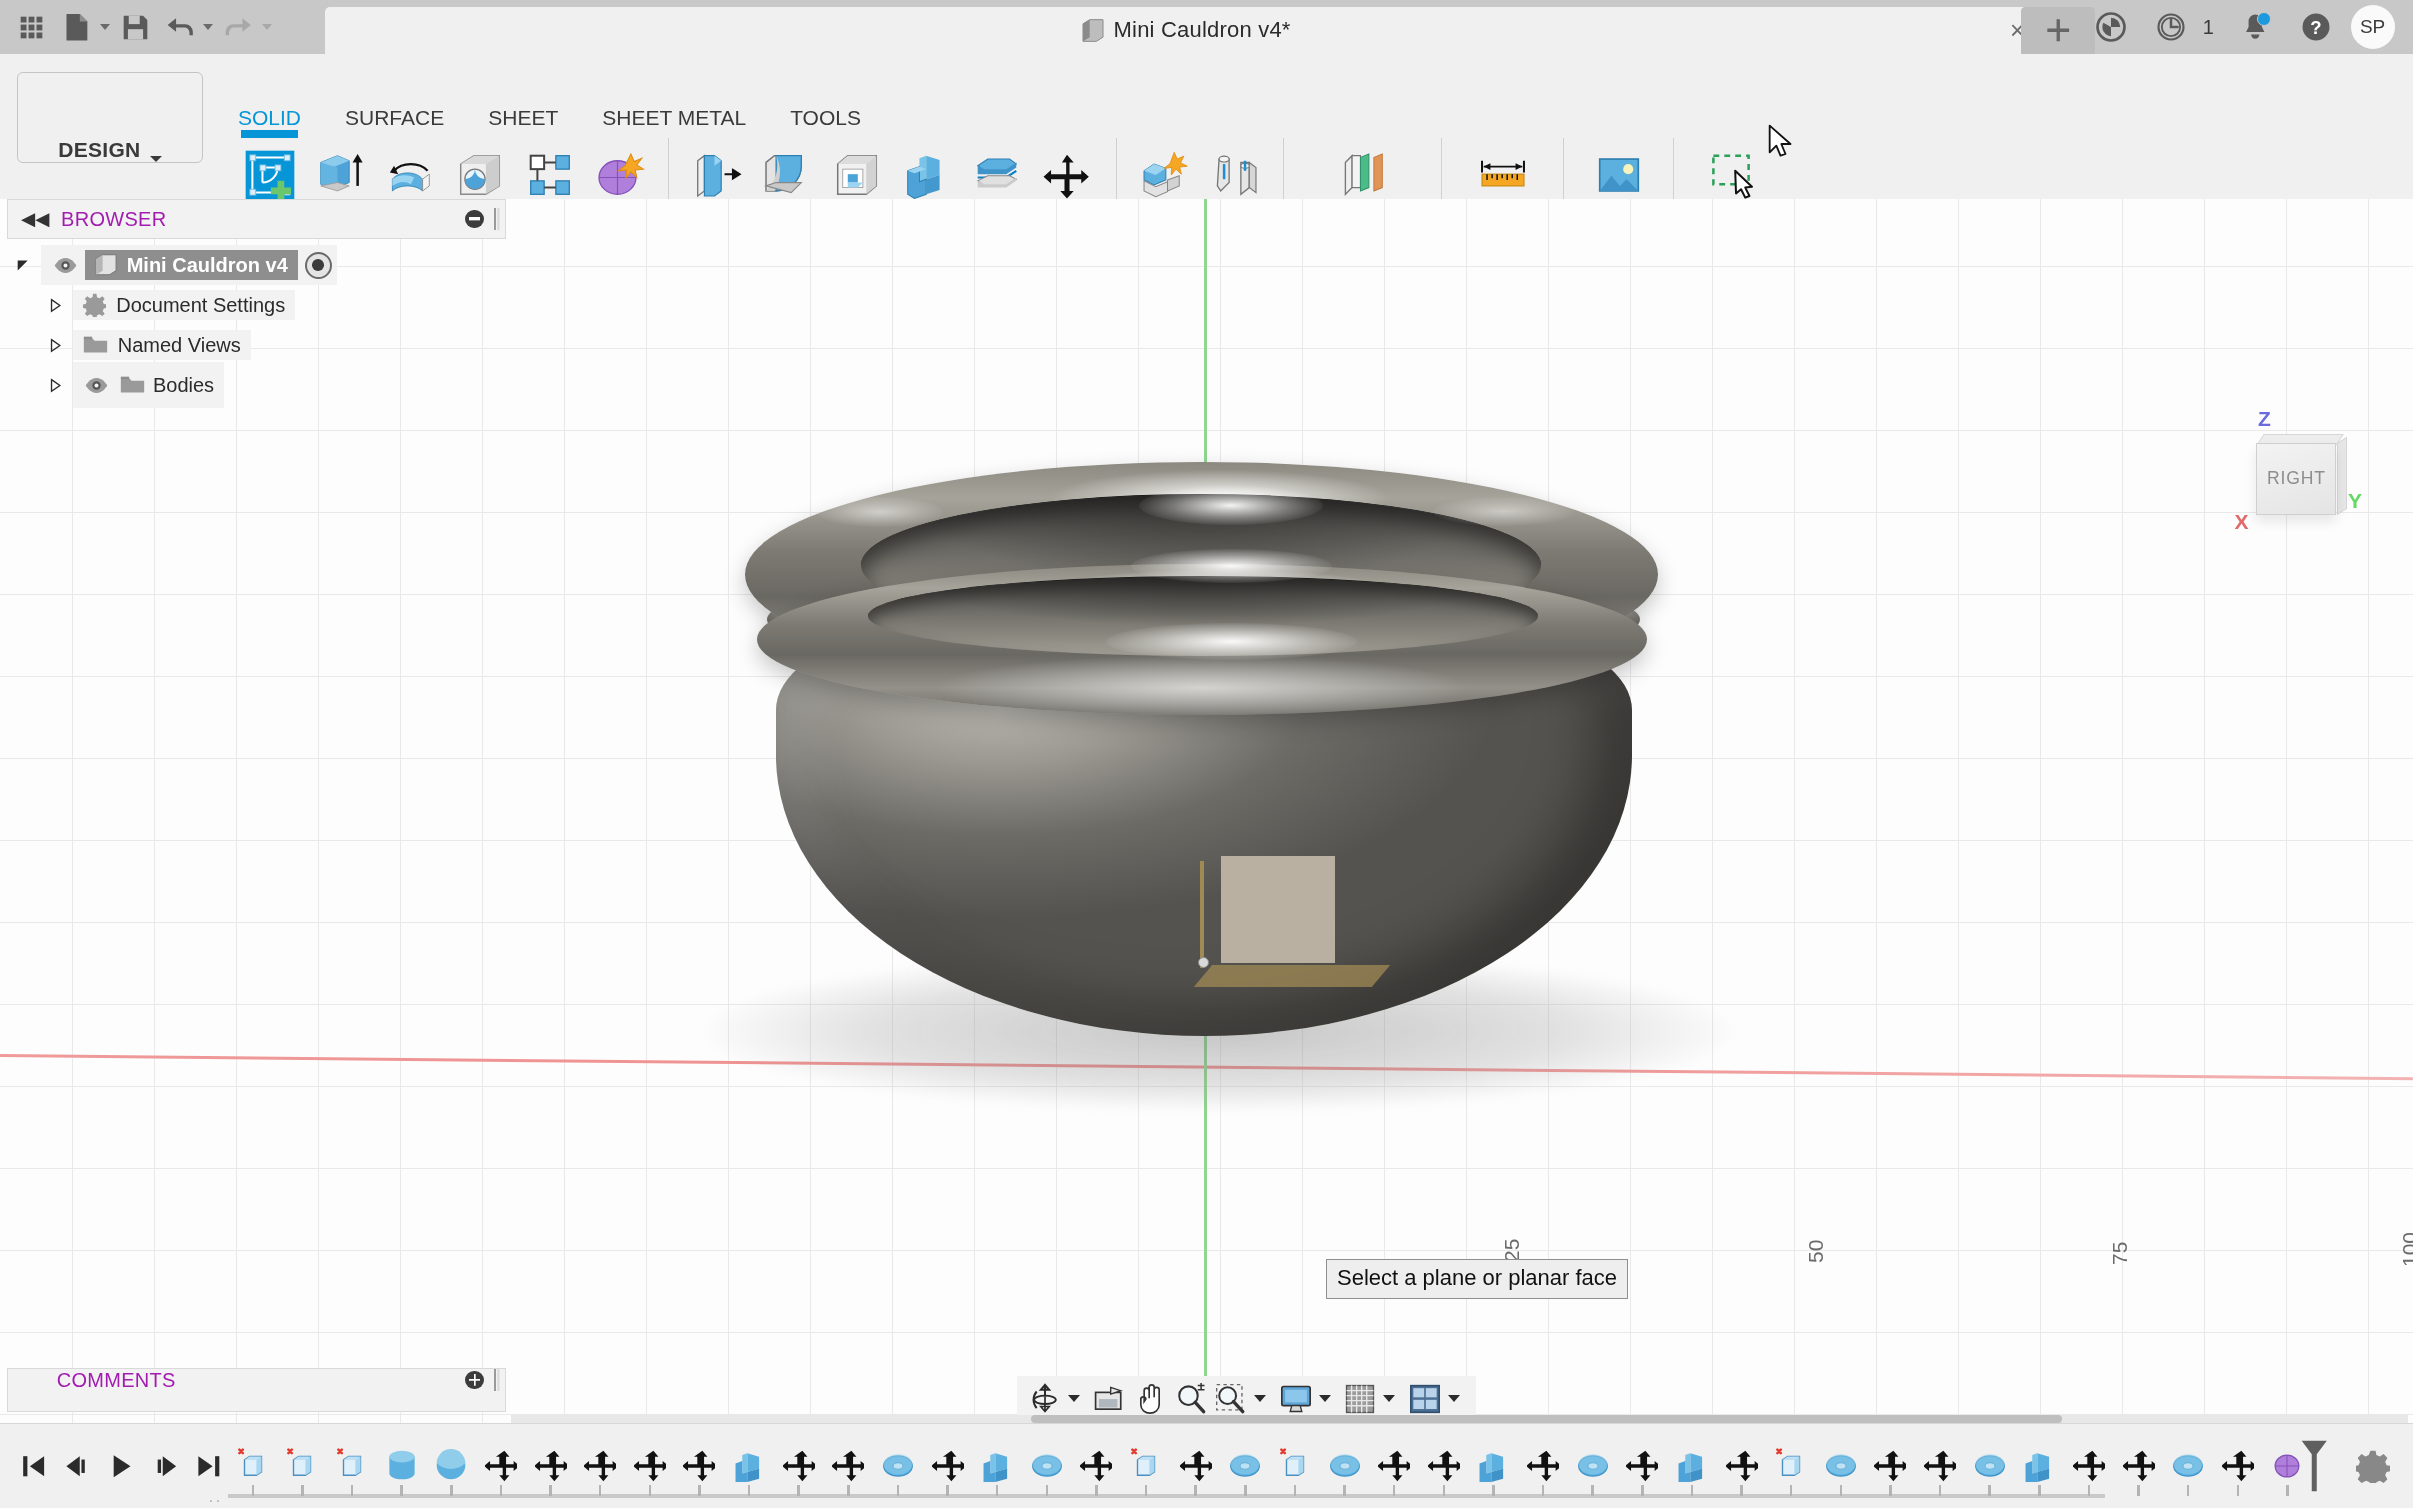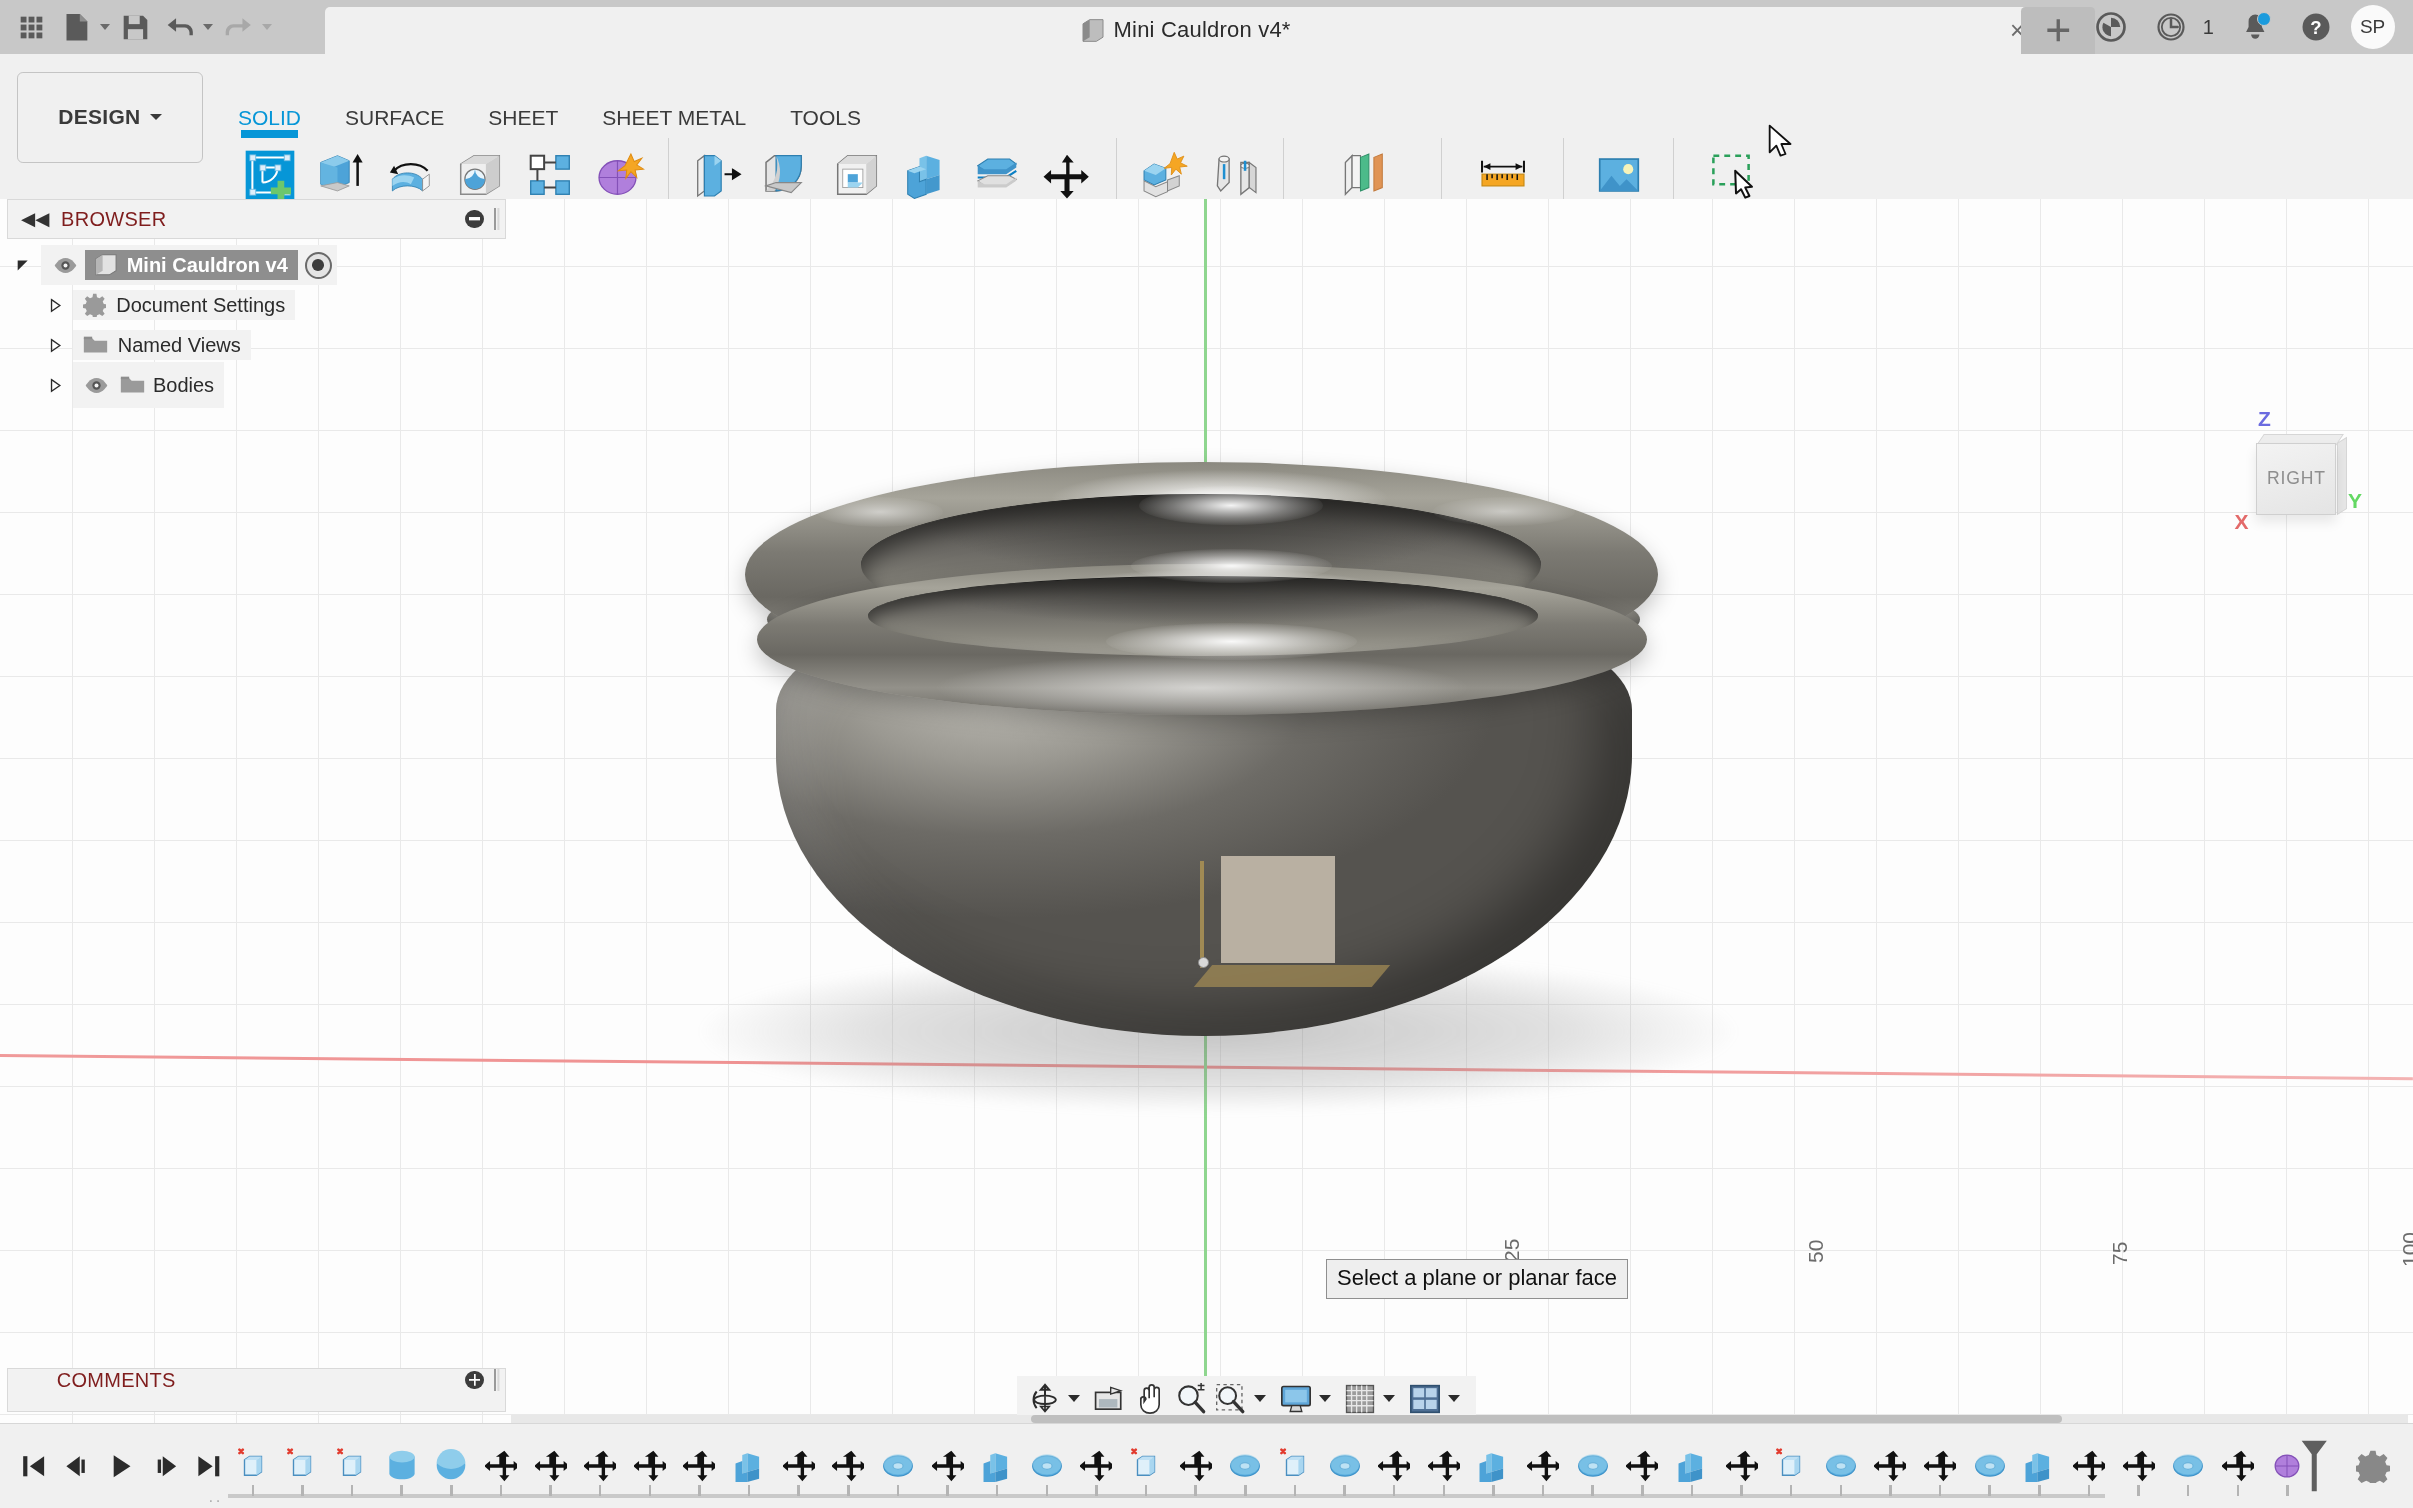--- a/index.html
+++ b/index.html
@@ -59,21 +59,21 @@
   }
 
   
   .ribbon{
     position:absolute; left:0; top:54px; width:2413px; height:146px;
     background:#f0f0f0; border-bottom:0.8px solid #d4d4d4;
   }
   .design-box{
     position:absolute; left:17px; top:17.6px; width:186px; height:91px;
     border:0.8px solid #c4c4c4; border-radius:5.9px; background:#f0f0f0;
-    display:flex;align-items:center;justify-content:center; cursor:pointer;
+    display:flex;align-items:flex-end;justify-content:center; cursor:pointer;
   }
   .design-box span{font-size:21px;font-weight:bold;color:#3a3a3a;letter-spacing:0.3px;}
   .design-box .caret-sm{border-top-color:#3a3a3a;border-left-width:6.7px;border-right-width:6.7px;margin-left:9.2px;}
 
   .tabs{
     position:absolute; left:216px; top:52px; display:flex; gap:0;
   }
   .rtab{
     font-size:21px; color:#3a3a3a; padding:0 22px; cursor:pointer; white-space:nowrap;
   }
@@ -206,21 +206,21 @@
   }
   .nb{ width:39px;height:39px;display:flex;align-items:center;justify-content:center;cursor:pointer;}
   .nb-caret{ width:0;height:0;border-left:6.7px solid transparent;border-right:6.7px solid transparent;border-top:7.5px solid #2b2b2b; margin:0 8.4px 0 1.7px; cursor:pointer;}
 
   
   .browser{
     position:absolute; left:6.7px; top:199px; width:499px; height:40px;
     background:#f2f2f2; border:0.8px solid #d9d9d9;
     display:flex; align-items:center;
   }
-  .panel-hdr-title{ font-size:20px; color:#7f1d1d; letter-spacing:0.3px; margin-left:11.7px;}
+  .panel-hdr-title{ font-size:20px; color:#a21caf; letter-spacing:0.3px; margin-left:11.7px;}
   .dbl-arrow{ margin-left:13.4px; color:#333; font-size:18.4px; line-height:1; cursor:pointer;}
   .hdr-right{ margin-left:auto; display:flex; align-items:center; gap:10px; padding-right:8.4px;}
   .circ-btn{ width:18.4px;height:18.4px;border-radius:50%;background:#3c3c3c;display:flex;align-items:center;justify-content:center;cursor:pointer;}
   .grip{ width:2.5px;height:22px;background:#9a9a9a; box-shadow:3.4px 0 0 #d8d8d8; cursor:col-resize;}
 
   .tree{ position:absolute; left:6.7px; top:245px; width:499px; }
   .trow{
     display:flex; align-items:center; height:40px; font-size:20px; color:#2b2b2b;
     cursor:pointer;
   }

